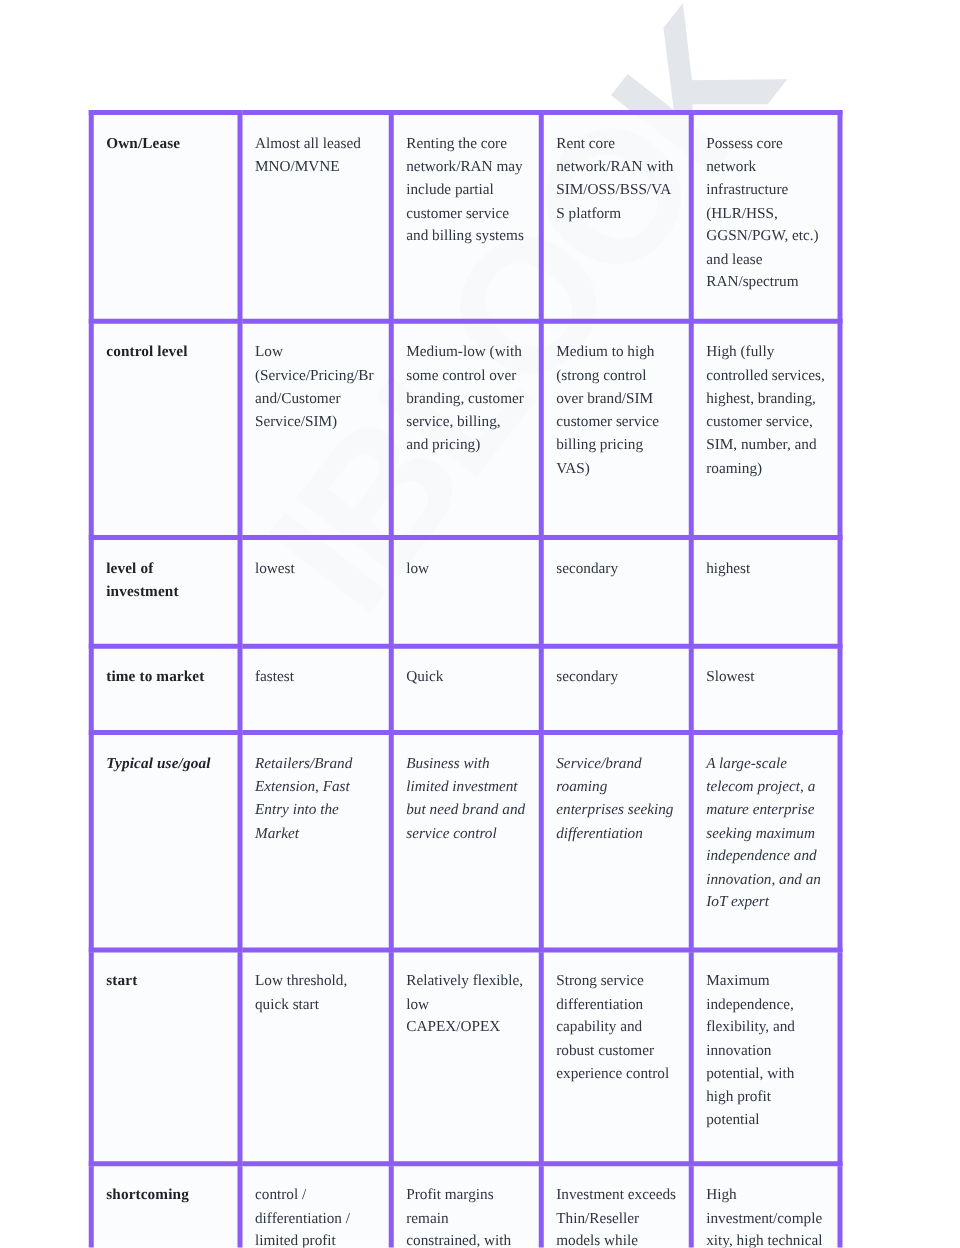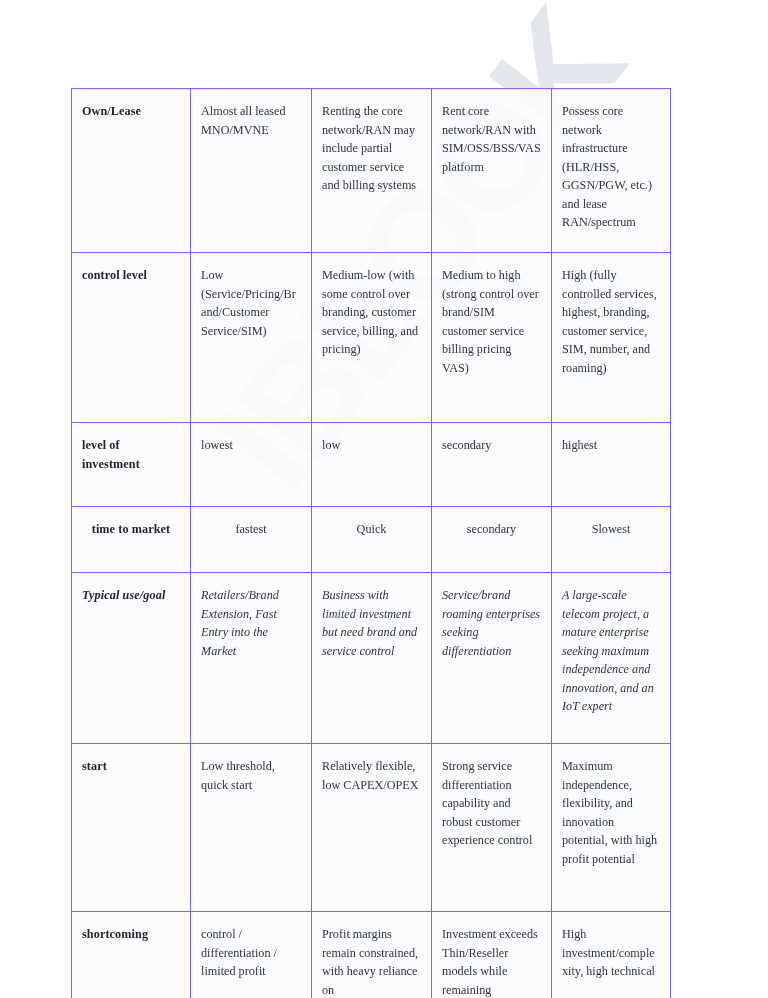--- a/index.html
+++ b/index.html
@@ -58,21 +58,21 @@
     width: 599px;
     z-index: 2;
   }
   table.cmp {
     border-collapse: collapse;
     width: 599px;
     table-layout: fixed;
     background: transparent;
   }
   table.cmp td {
-    border: 1px solid #8b5cf6;
+    border: 4px solid #8b5cf6;
     vertical-align: top;
     padding: 13px 10px 6px 10px;
     font-size: 12.2px;
     line-height: 1.52;
     color: #2e3440;
     background: rgba(250, 251, 253, 0.86);
     word-wrap: break-word;
     overflow-wrap: break-word;
   }
   table.cmp td.rowhead {
@@ -84,21 +84,21 @@
   col.c0 { width: 119px; }
   col.c1 { width: 121px; }
   col.c2 { width: 120px; }
   col.c3 { width: 120px; }
   col.c4 { width: 119px; }
 
   
   tr.r0 td { height: 144px; }
   tr.r1 td { height: 150px; }
   tr.r2 td { height: 64px; }
-  tr.r3 td { height: 46px; text-align: center; }
+  tr.r3 td { height: 46px; }
   tr.r4 td { height: 151px; font-style: italic; }
   tr.r5 td { height: 148px; }
   tr.r6 td { height: 105px; }
 </style>
 </head>
 <body>
 
 <div id="page">
 
   <div id="watermark">

